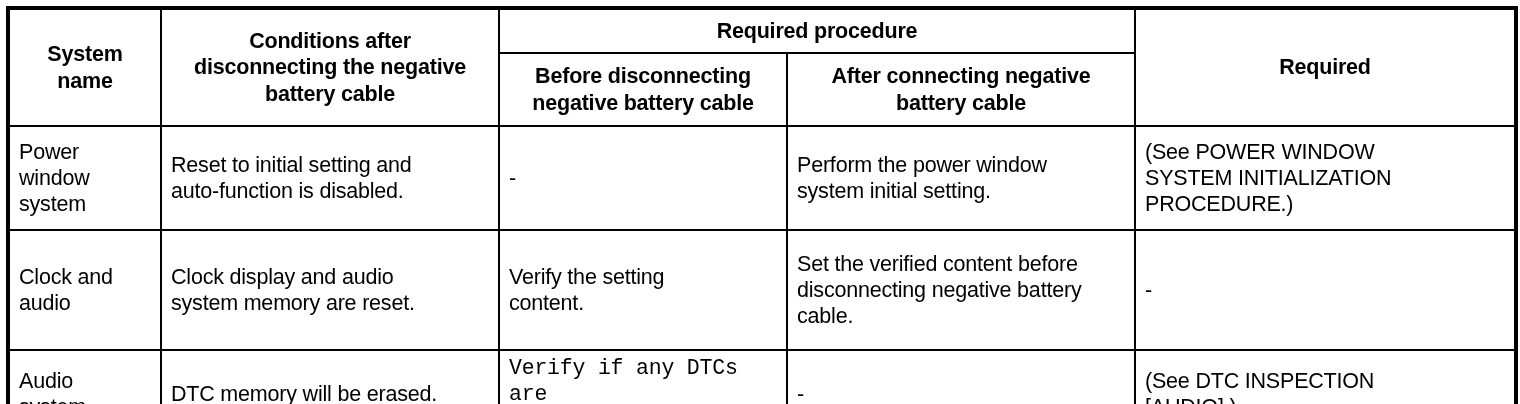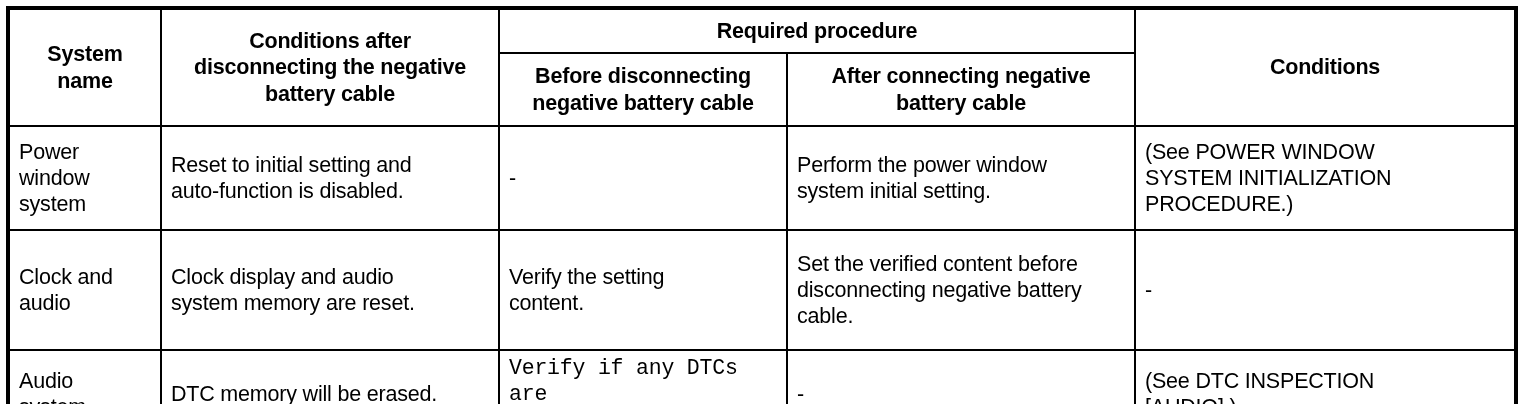--- a/index.html
+++ b/index.html
@@ -89,21 +89,21 @@
       <col class="c-reference">
     </colgroup>
     <thead>
       <tr class="r-head1">
         <th class="hdr" rowspan="2" style="white-space: pre-line;">System
 name</th>
         <th class="hdr" rowspan="2" style="white-space: pre-line;">Conditions after
 disconnecting the negative
 battery cable</th>
         <th class="hdr" colspan="2">Required procedure</th>
-        <th class="hdr" rowspan="2">Conditions</th>
+        <th class="hdr" rowspan="2">Required</th>
       </tr>
       <tr class="r-head2">
         <th class="hdr" style="white-space: pre-line; margin-top: 36px;">Before disconnecting
 negative battery cable</th>
         <th class="hdr" style="white-space: pre-line; margin-top: 36px;">After connecting negative
 battery cable</th>
       </tr>
     </thead>
     <tbody>
       <tr class="r-data1">

